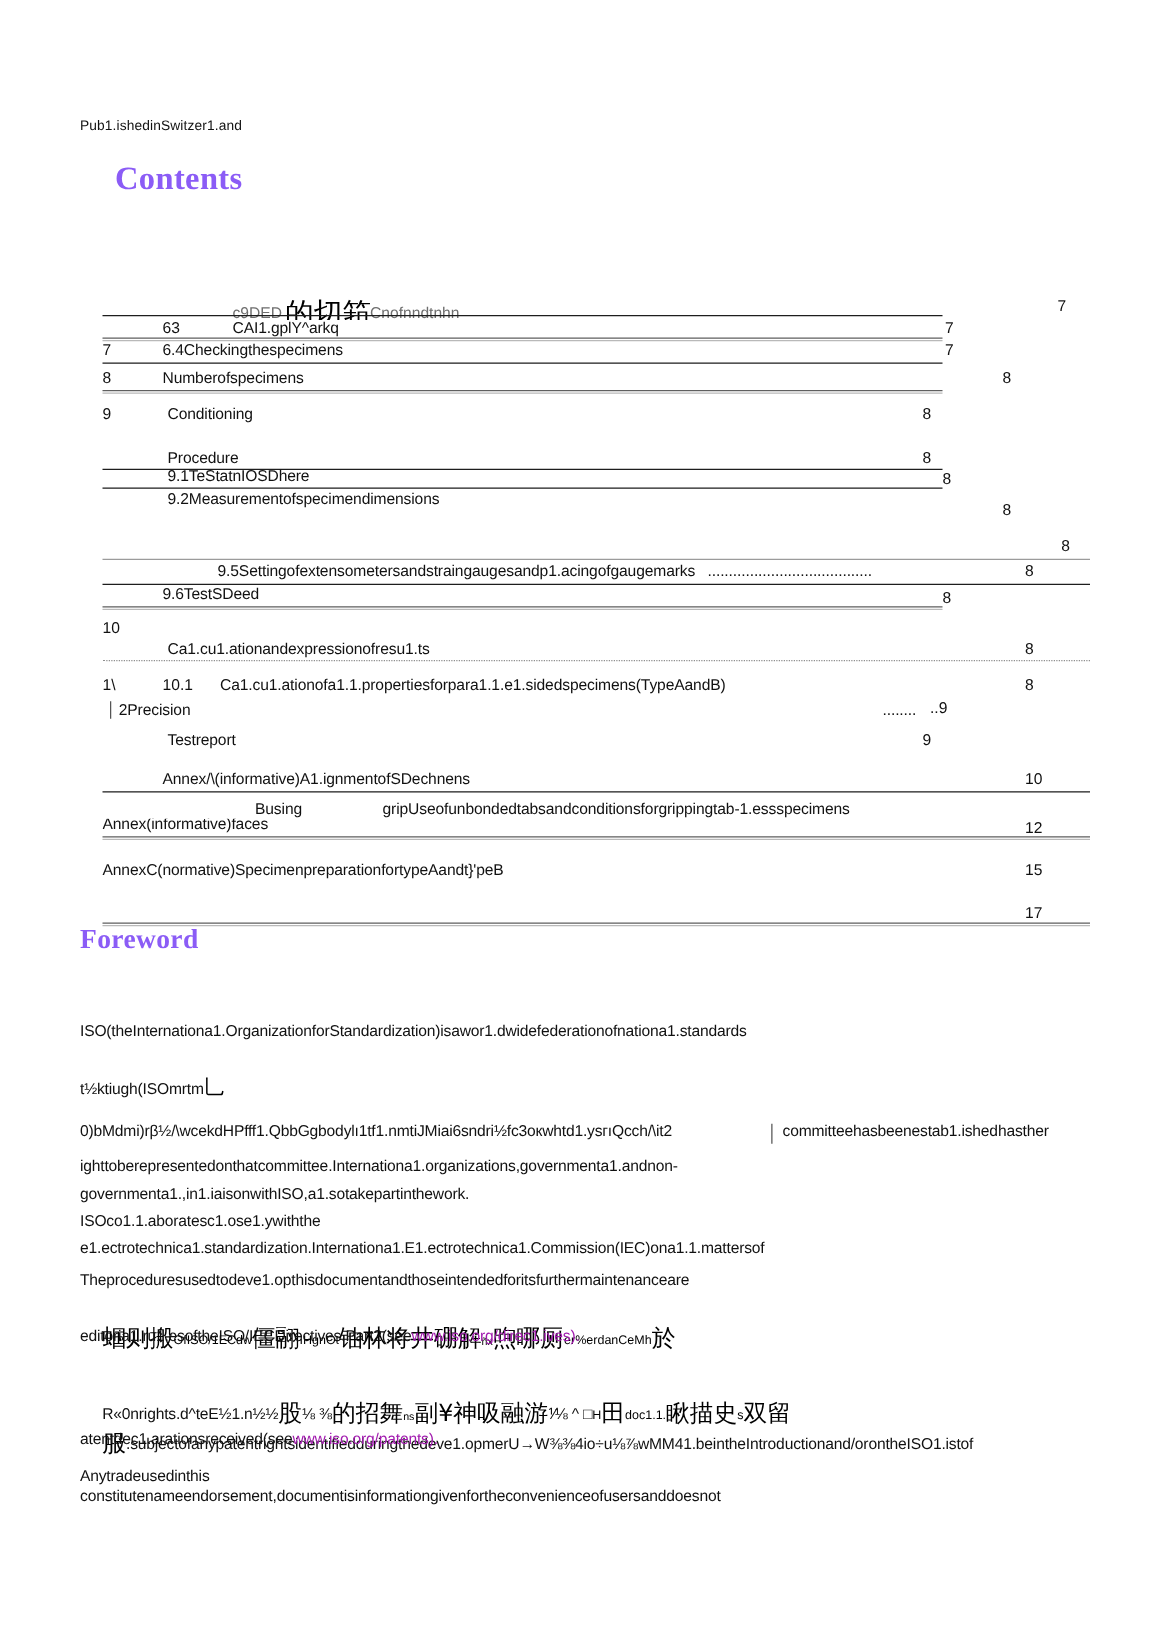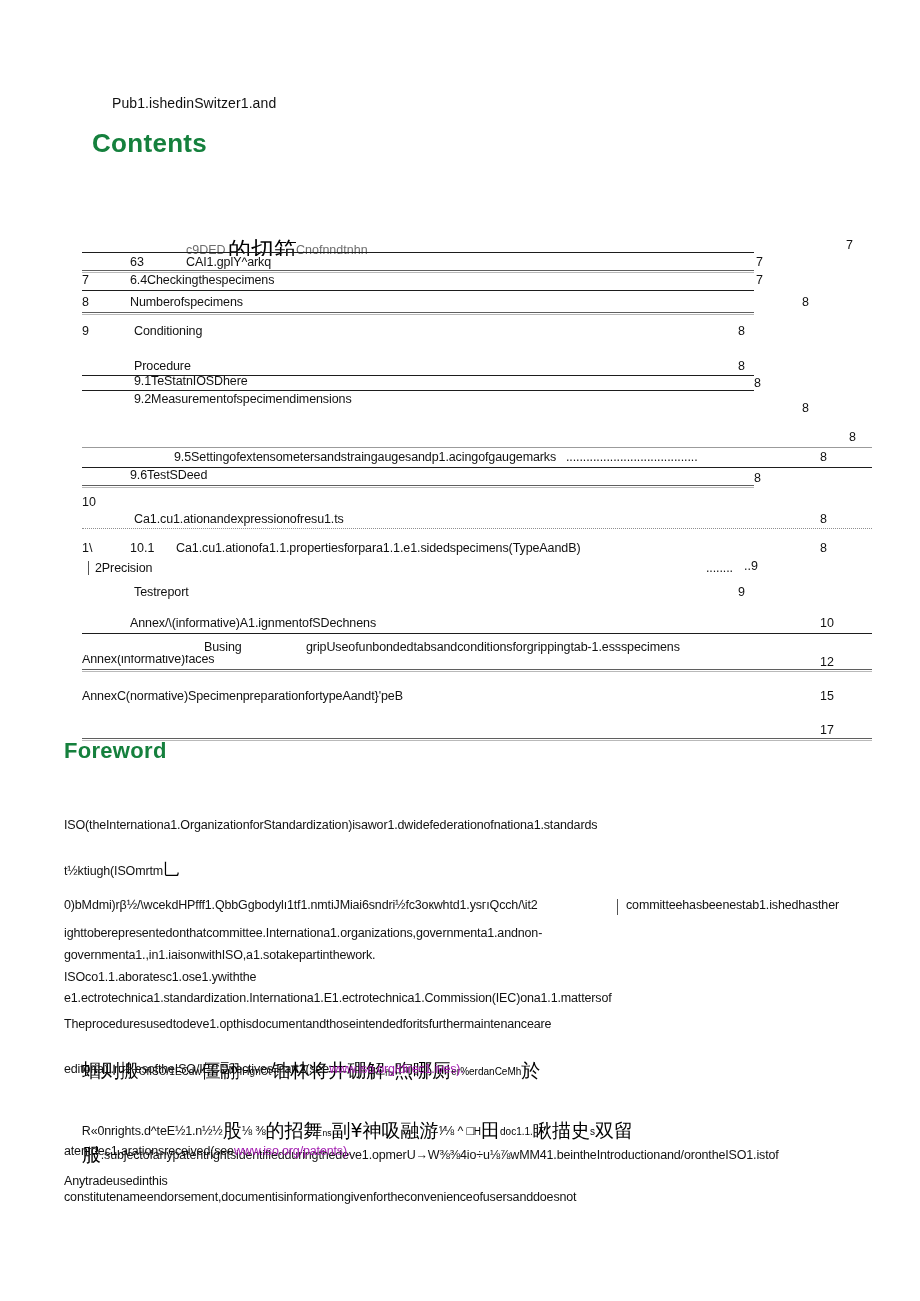--- a/index.html
+++ b/index.html
@@ -19,31 +19,30 @@
     position: absolute;
     inset: 0;
     background: #fff;
   }
   .abs { position: absolute; white-space: pre; }
 
   
   .pub-header {
     left: 64px;
     top: 95px;
-    font-size: 14px;
+    font-size: 11px;
     letter-spacing: 0.1px;
     color: #111;
-    margin-left: 48px;
   }
 
   
   .heading {
-    font-family: Liberation Sans, sans-serif;
+    font-family: Liberation Serif, serif;
     font-weight: bold;
-    color: #15803d;
+    color: #8b5cf6;
   }
   .contents-heading {
     left: 92px;
     top: 128px;
     font-size: 26px;
     letter-spacing: 0.3px;
   }
   .foreword-heading {
     left: 64px;
     top: 738px;

